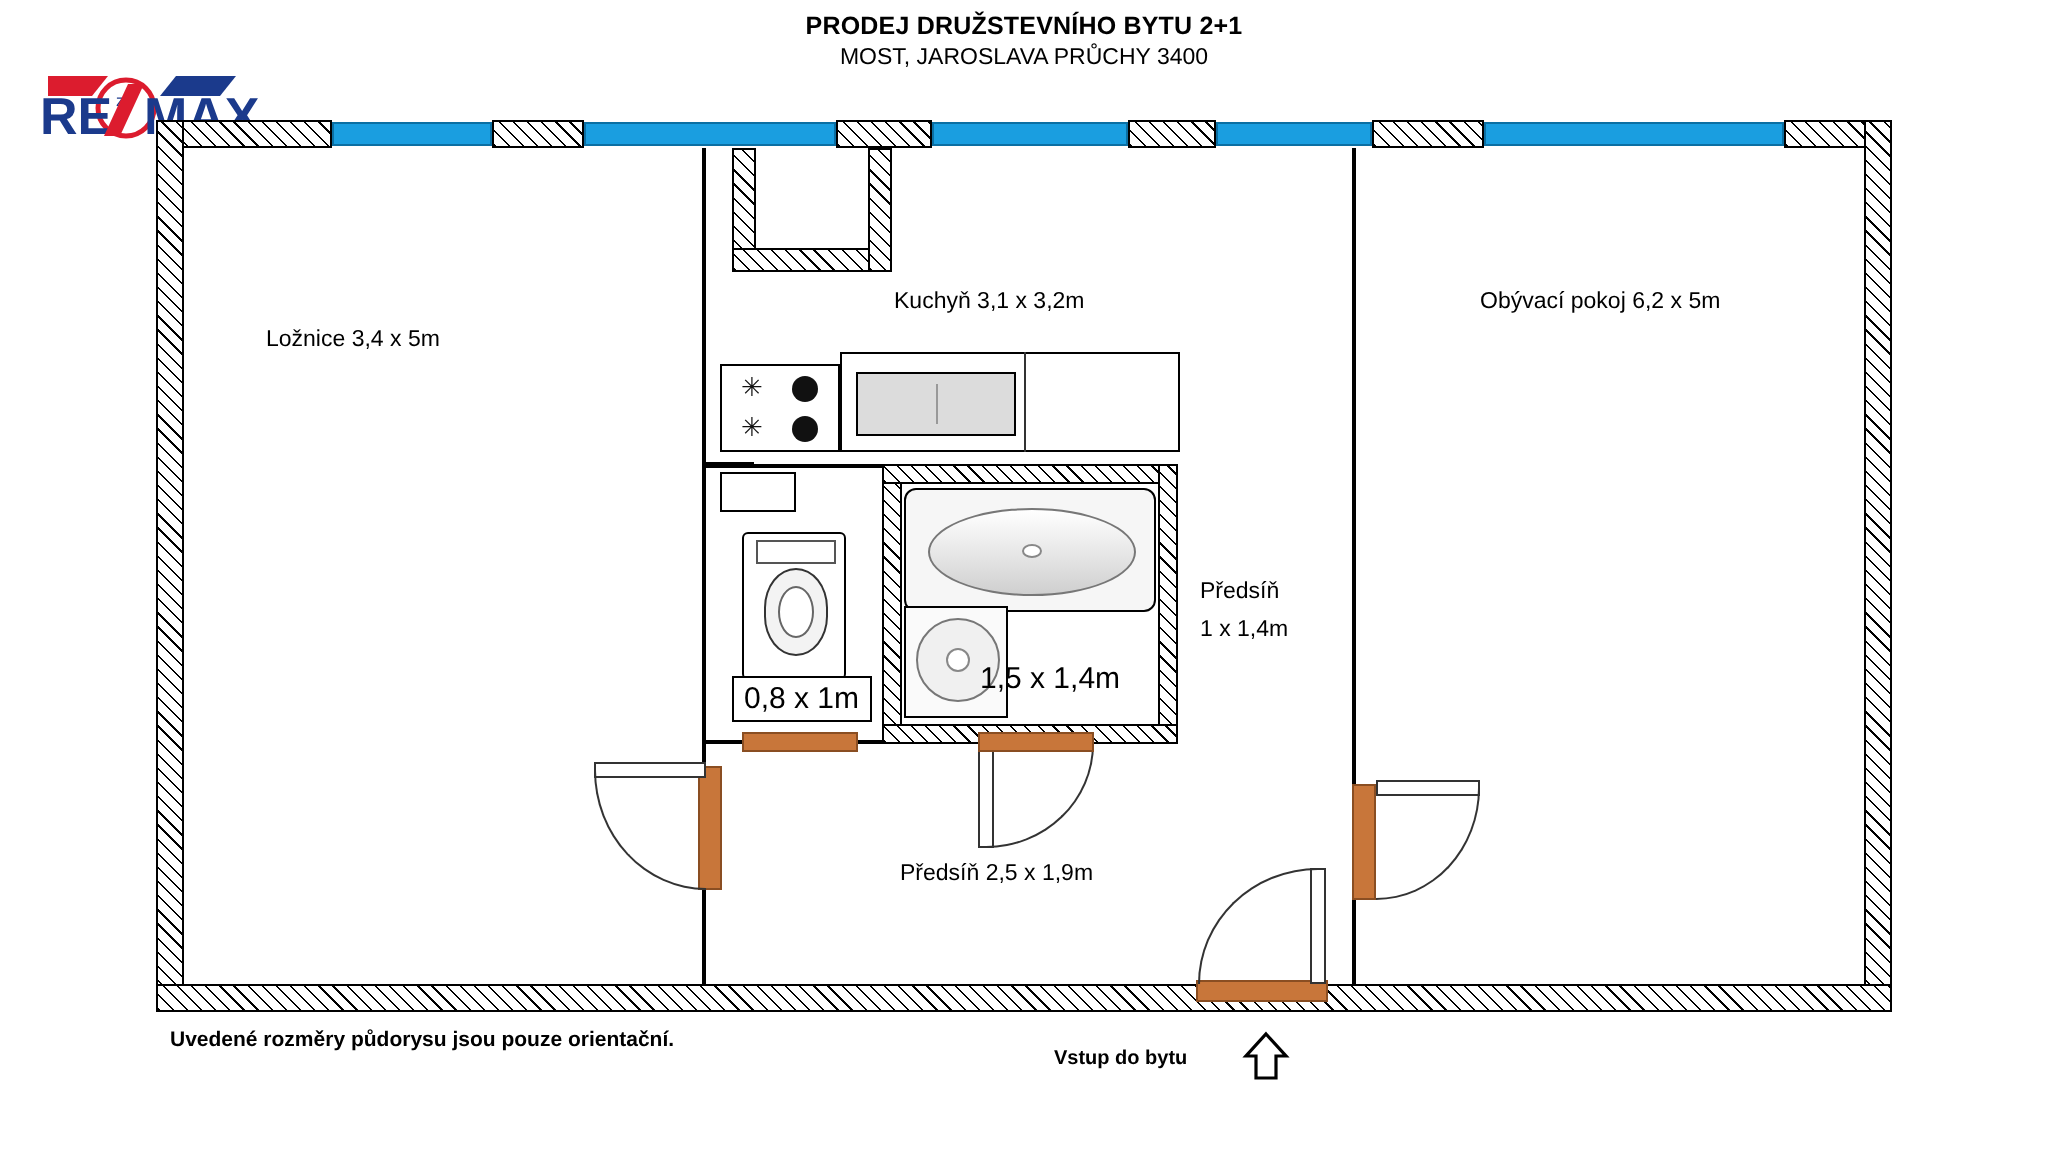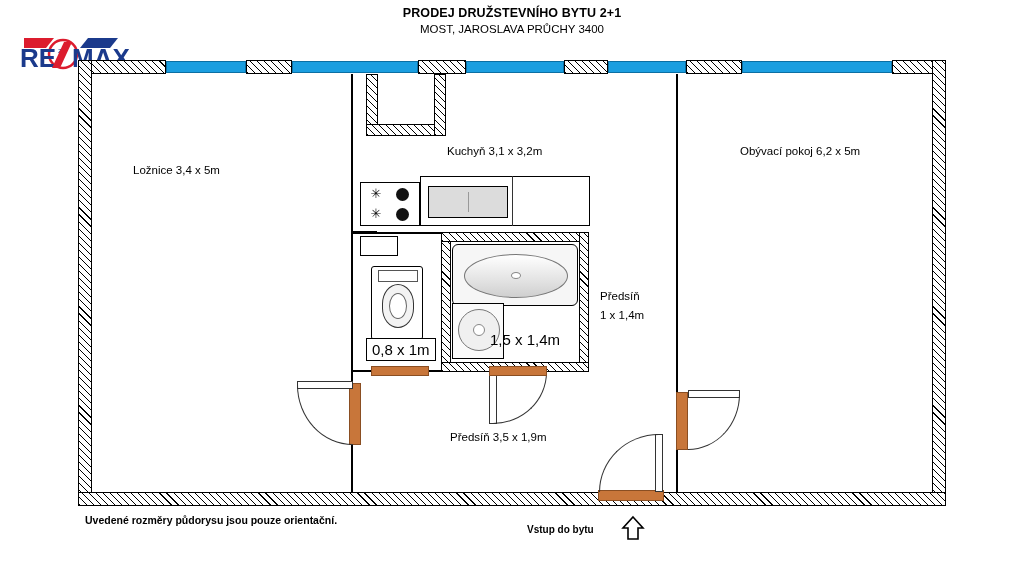--- a/index.html
+++ b/index.html
@@ -247,21 +247,21 @@
 
     <div class="room-label" style="left:133px; top:164px;">Ložnice   3,4 x 5m</div>
 
     <div class="room-label" style="left:447px; top:145px;">Kuchyň   3,1 x 3,2m</div>
 
     <div class="room-label" style="left:740px; top:145px;">Obývací pokoj   6,2 x 5m</div>
 
     <div class="room-label" style="left:600px; top:290px;">Předsíň</div>
     <div class="room-label" style="left:600px; top:309px;">1 x 1,4m</div>
 
-    <div class="room-label" style="left:450px; top:431px;">Předsíň   3,5 x 1,9m</div>
+    <div class="room-label" style="left:450px; top:431px;">Předsíň   2,5 x 1,9m</div>
 
     <div class="boxed-label" style="left:366px; top:338px;">0,8 x 1m</div>
 
     <div class="boxed-label" style="left:490px; top:331px; border:none; background:transparent; padding:0;">1,5 x 1,4m</div>
 
     <div class="footnote" style="left:85px; top:514px;">Uvedené rozměry půdorysu jsou pouze orientační.</div>
 
     <div class="entry-label" style="left:527px; top:524px;">Vstup do bytu</div>
 
     <div class="entry-arrow" style="left:620px; top:515px;">

